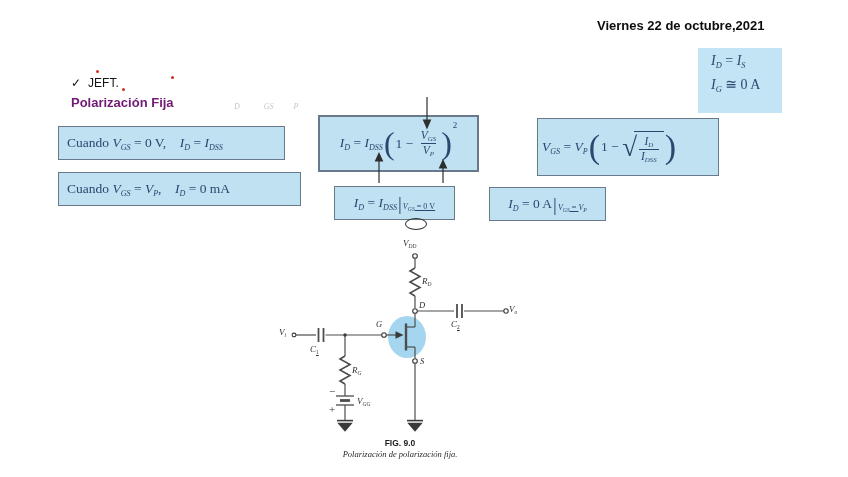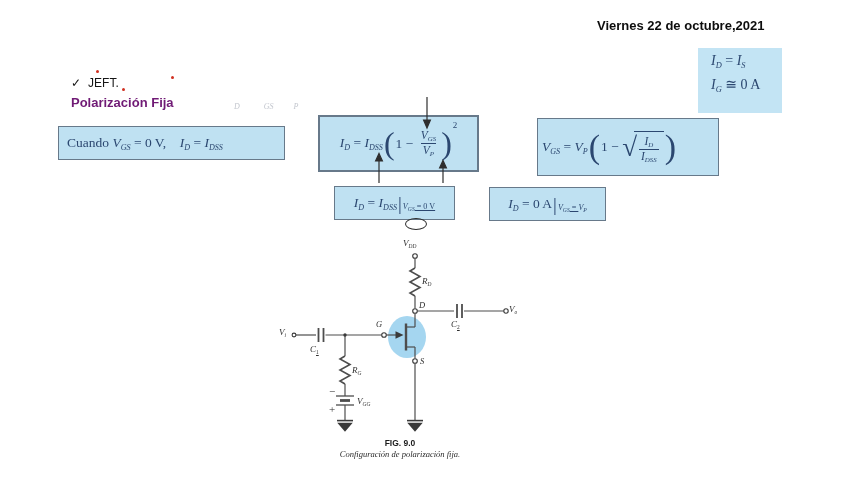--- a/index.html
+++ b/index.html
@@ -68,20 +68,23 @@
   <div class="ghost">D            GS          P</div>
 
   <div class="rdot" style="left:96px;top:70px"></div>
   <div class="rdot" style="left:171px;top:76px"></div>
   <div class="rdot" style="left:122px;top:88px"></div>
 
   <div class="fbox" style="left:58px;top:126px;width:227px;height:25px">
     <span class="rtwrap"><span class="rt-n">Cuando </span><span class="rt-i">V</span><span class="rt-s">GS</span><span class="rt-n"> = 0 V,</span><span class="rt-n">    </span><span class="rt-i">I</span><span class="rt-s">D</span><span class="rt-n"> = </span><span class="rt-i">I</span><span class="rt-s">DSS</span></span>
   </div>
 
+  <div class="fbox" style="left:58px;top:172px;width:243px;height:27px">
+    <span class="rtwrap"><span class="rt-n">Cuando </span><span class="rt-i">V</span><span class="rt-s">GS</span><span class="rt-n"> = </span><span class="rt-i">V</span><span class="rt-s">P</span><span class="rt-n">,</span><span class="rt-n">    </span><span class="rt-i">I</span><span class="rt-s">D</span><span class="rt-n"> = 0 mA</span></span>
+  </div>
 
   <div class="fbox" style="left:318px;top:115px;width:161px;height:57px;border-width:2px;justify-content:center;padding:0 4px">
     <span class="rtwrap"><span class="rt-i">I</span><span class="rt-s">D</span><span class="rt-n"> = </span><span class="rt-i">I</span><span class="rt-s">DSS</span></span>
     <span class="bp">(</span>
     <span class="rtwrap"><span class="rt-n">1 − </span></span>
     <span class="frac">
       <span class="num rtwrap"><span class="rt-i">V</span><span class="rt-s">GS</span></span>
       <span class="den rtwrap"><span class="rt-i">V</span><span class="rt-s">P</span></span>
     </span>
     <span class="bp">)</span>
@@ -201,15 +204,15 @@
   <span class="clabel rtwrap" style="left:509px;top:305px"><span class="rt-i">V</span><span class="rt-s">o</span></span>
   <span class="clabel it" style="left:376px;top:320px;font-size:8.5px">G</span>
   <span class="clabel rtwrap" style="left:279px;top:328px"><span class="rt-i">V</span><span class="rt-s">i</span></span>
   <span class="clabel rtwrap" style="left:310px;top:345px"><span class="rt-i">C</span><span class="rt-su">1</span></span>
   <span class="clabel it" style="left:420px;top:357px;font-size:8.5px">S</span>
   <span class="clabel rtwrap" style="left:352px;top:366px"><span class="rt-i">R</span><span class="rt-s">G</span></span>
   <span class="clabel" style="left:329px;top:386px;font-size:11px">−</span>
   <span class="clabel rtwrap" style="left:357px;top:397px"><span class="rt-i">V</span><span class="rt-s">GG</span></span>
   <span class="clabel" style="left:329px;top:404px;font-size:11px">+</span>
   <div class="figlabel">FIG. 9.0</div>
-  <div class="figcaption">Configuración de polarización fija.</div>
+  <div class="figcaption">Polarización de polarización fija.</div>
 
 </div>
 
 </body></html>

